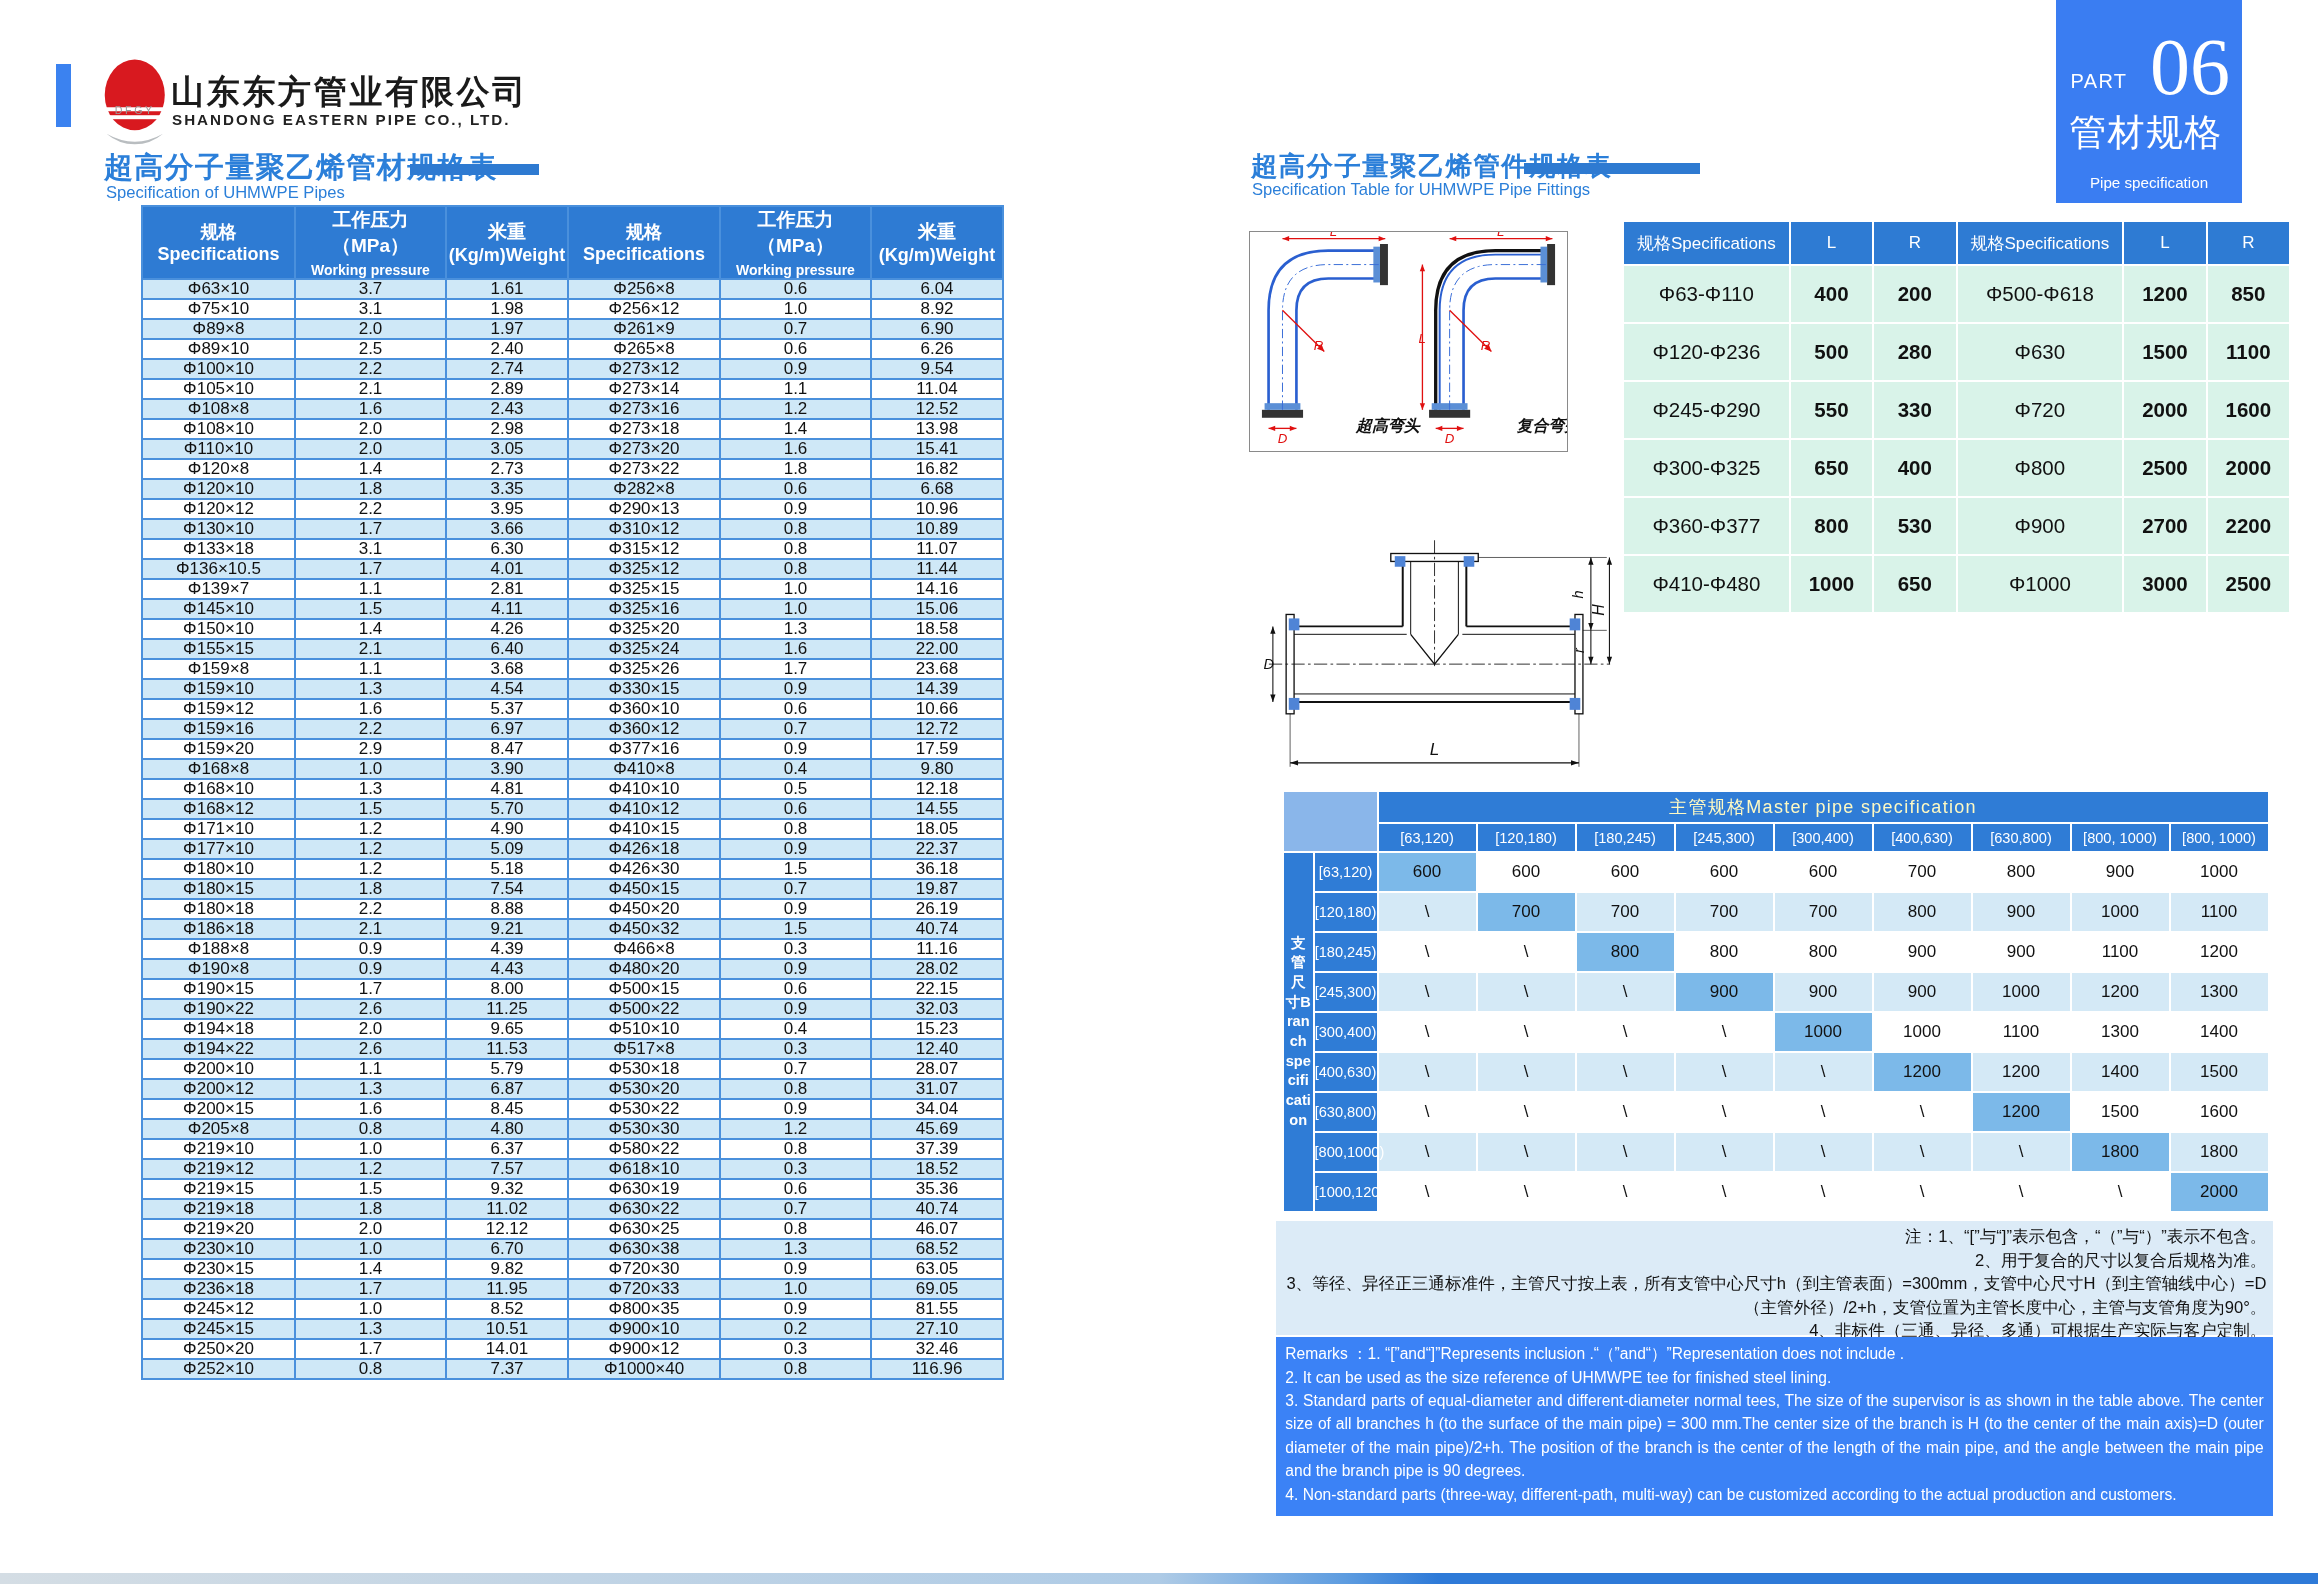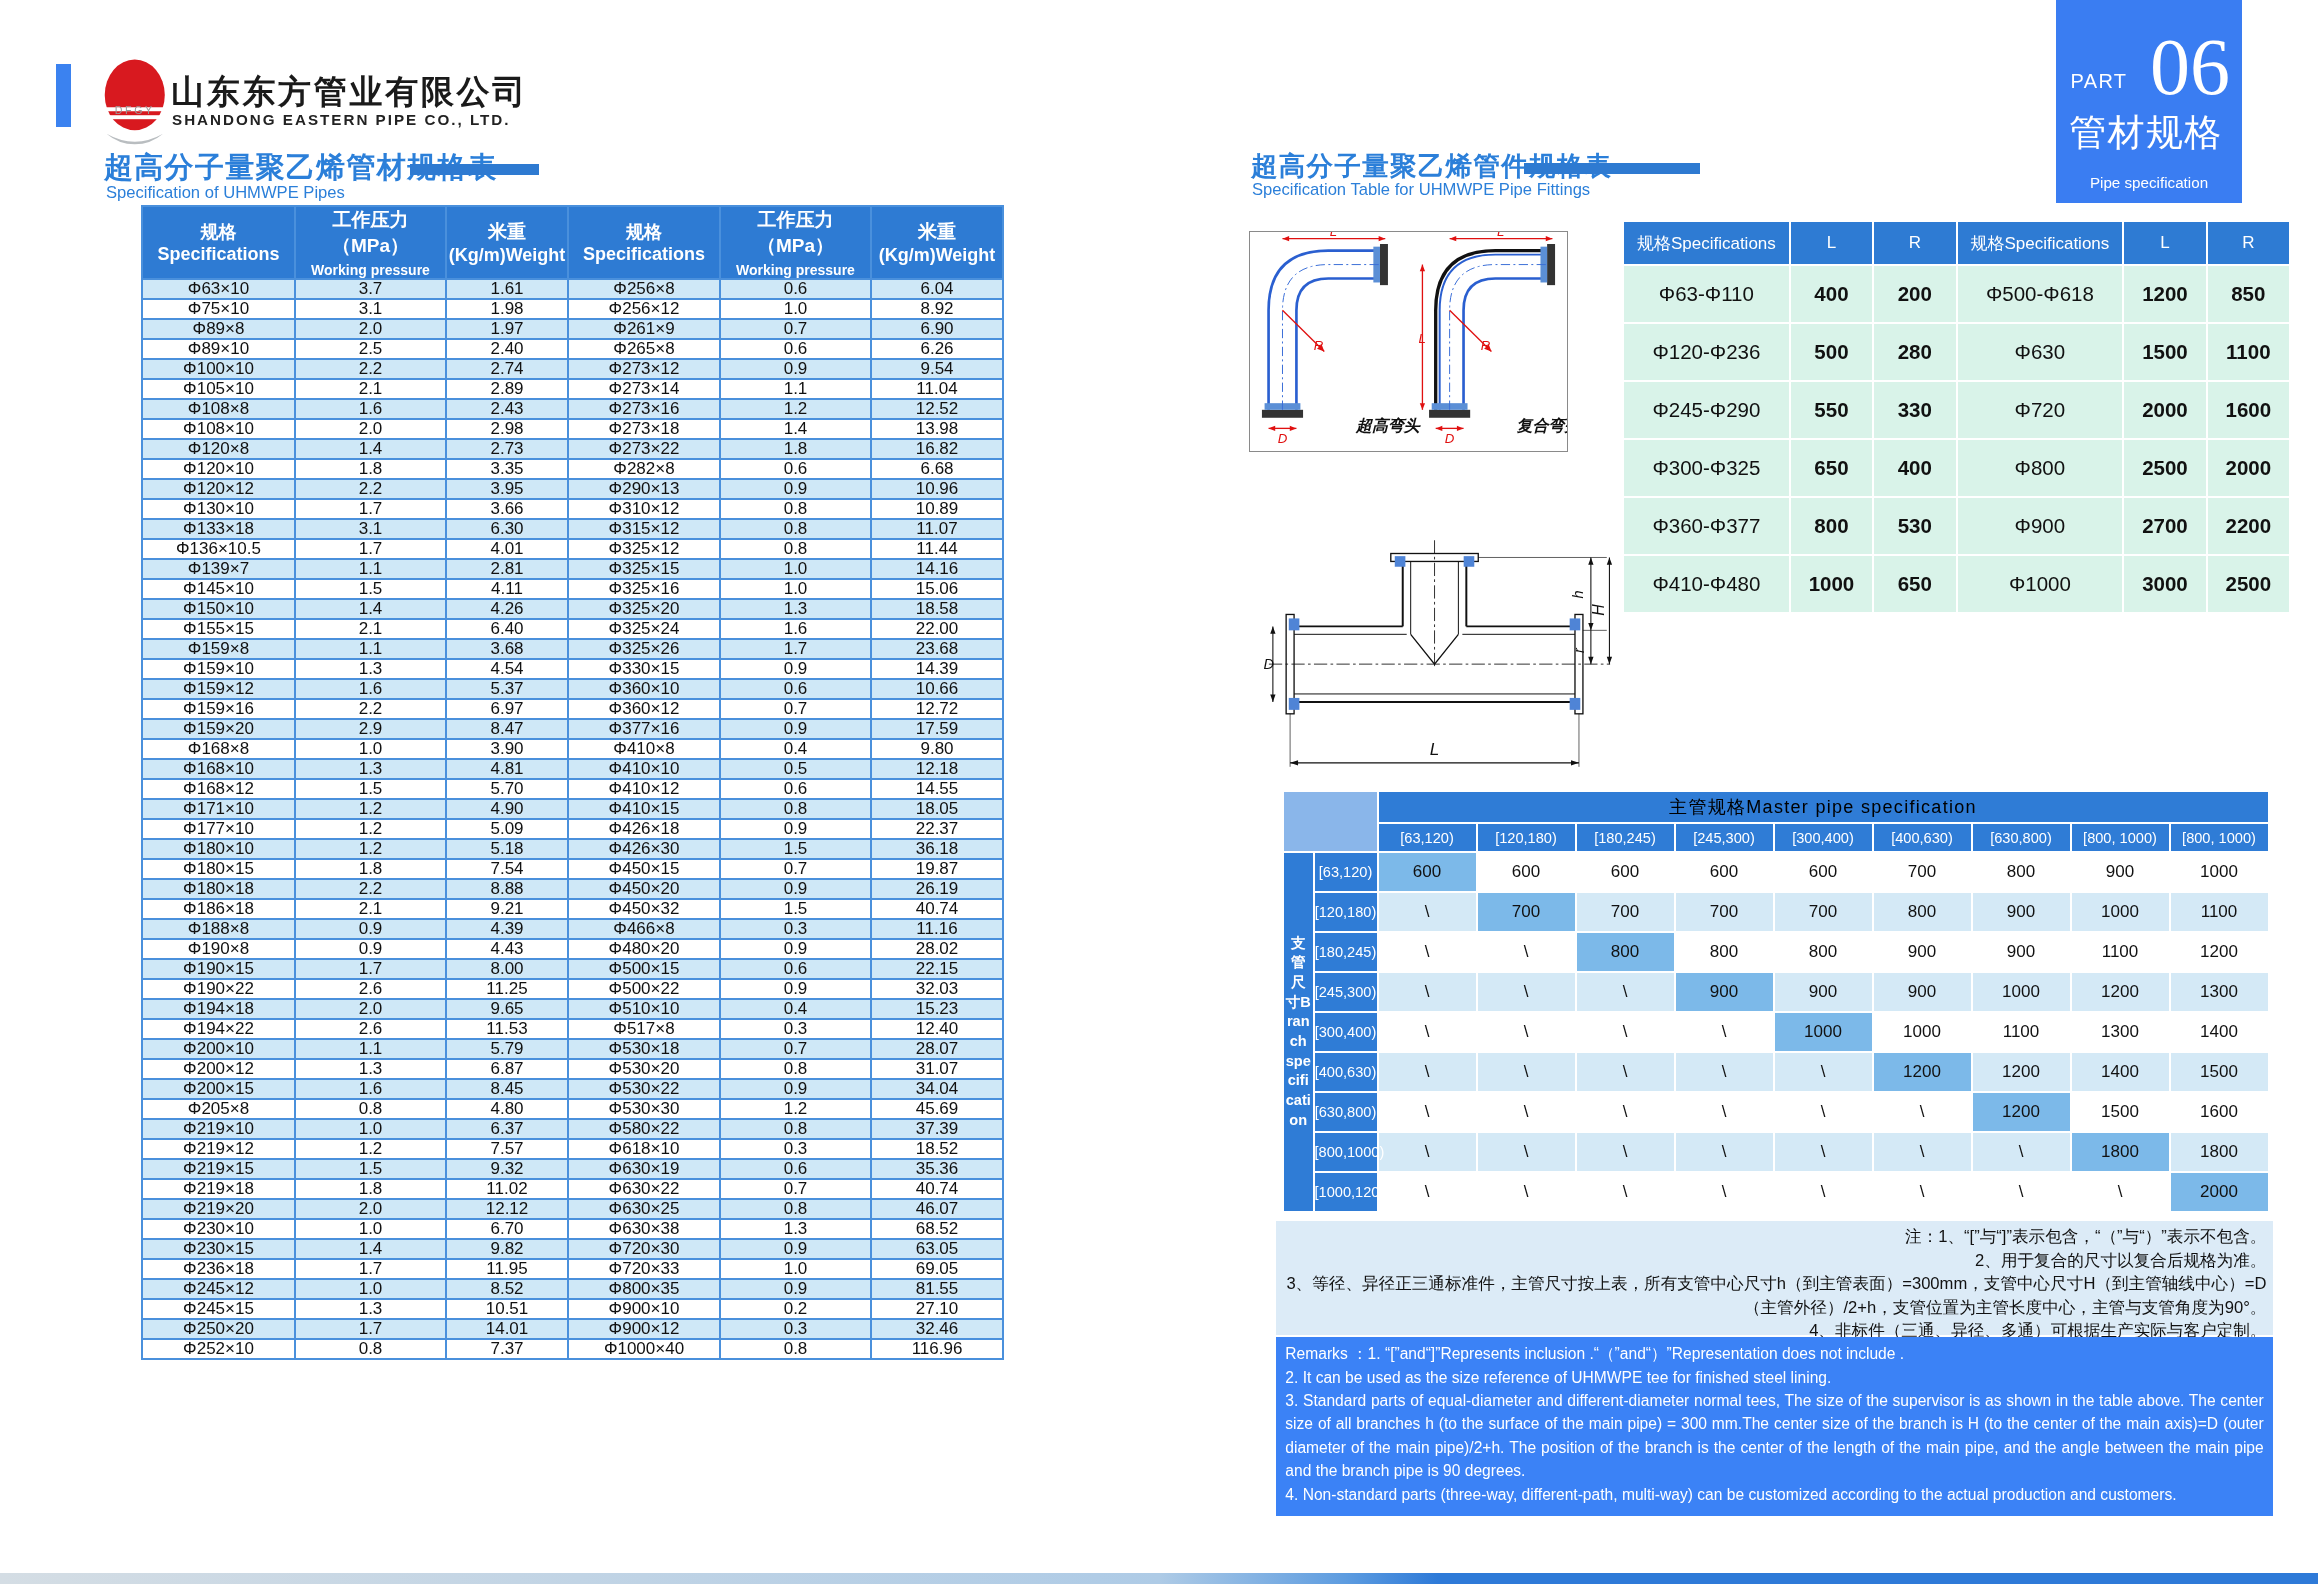--- a/index.html
+++ b/index.html
@@ -43,21 +43,21 @@
   table.elbow td { background:#d9f3e9; height:58px; font-size:20.5px; color:#111; }
   table.elbow td.bold { font-weight:bold; }
 
   
   .elbow-panel { left:1249px; top:231px; width:319px; height:221px; background:#fff; border:1.3px solid #8a8a8a; }
 
   
   table.matrix { left:1282px; top:790px; width:987px; border-collapse:collapse; table-layout:fixed; position:absolute; }
   table.matrix th, table.matrix td { border:2px solid #ffffff; text-align:center; vertical-align:middle; }
   .mx-corner { background:#8ab6ea; }
-  .mx-master { background:#2f7cd6; color:#000000; font-size:18px; height:32px; font-weight:normal; letter-spacing:1.3px; }
+  .mx-master { background:#2f7cd6; color:#fef9c3; font-size:18px; height:32px; font-weight:normal; letter-spacing:1.3px; }
   .mx-colhead { background:#2f7cd6; color:#fff; font-size:14.6px; height:29px; font-weight:normal; }
   .mx-rowlabel { background:#2f7cd6; color:#fff; font-size:14.6px; font-weight:normal; }
   .mx-branch { background:#2f7cd6; color:#fff; font-size:14.6px; width:30.5px; word-break:break-all; line-height:1.35; padding:4px 1.3px; }
   table.matrix td.data { height:40px; font-size:17px; color:#111; }
   tr.mx-odd td.data { background:#ffffff; }
   tr.mx-even td.data { background:#d4e9f6; }
   table.matrix td.diag { background:#7cb9e9 !important; }
 
   
   .notes-panel { left:1276px; top:1221px; width:997px; height:114px; background:#dcebf7; padding:4px 6.6px; }
@@ -190,20 +190,28 @@
         <td>1.2</td>
         <td>12.52</td>
       </tr>
       <tr>
         <td>Φ108×10</td>
         <td>2.0</td>
         <td>2.98</td>
         <td>Φ273×18</td>
         <td>1.4</td>
         <td>13.98</td>
+      </tr>
+      <tr>
+        <td>Φ110×10</td>
+        <td>2.0</td>
+        <td>3.05</td>
+        <td>Φ273×20</td>
+        <td>1.6</td>
+        <td>15.41</td>
       </tr>
       <tr>
         <td>Φ120×8</td>
         <td>1.4</td>
         <td>2.73</td>
         <td>Φ273×22</td>
         <td>1.8</td>
         <td>16.82</td>
       </tr>
       <tr>

